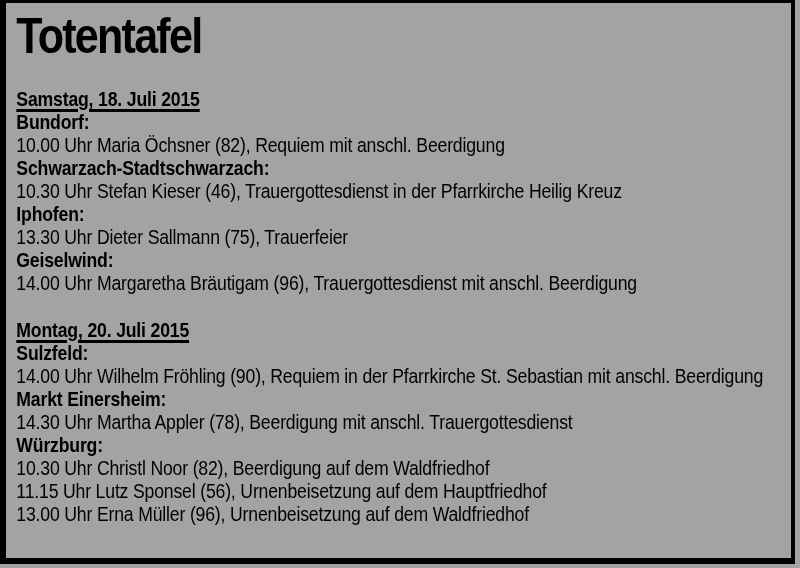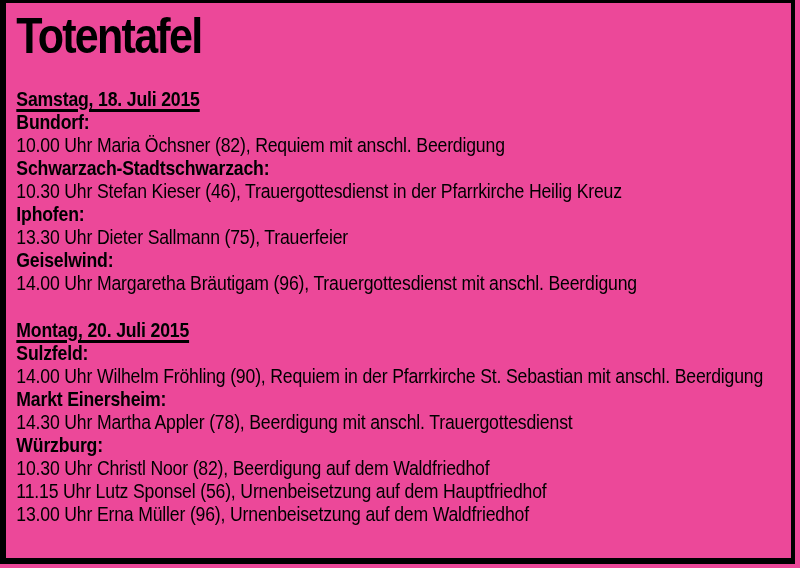--- a/index.html
+++ b/index.html
@@ -4,21 +4,21 @@
 <style>
   html, body {
     margin: 0;
     padding: 0;
     background: #ffffff;
   }
   .paper {
     position: relative;
     width: 800px;
     height: 568px;
-    background: #ec4899;
+    background: #a3a3a3;
     overflow: hidden;
     font-family: "Liberation Sans", sans-serif;
     color: #000000;
   }
   
   .frame {
     position: absolute;
     left: 0;
     top: 0;
     width: 795px;

